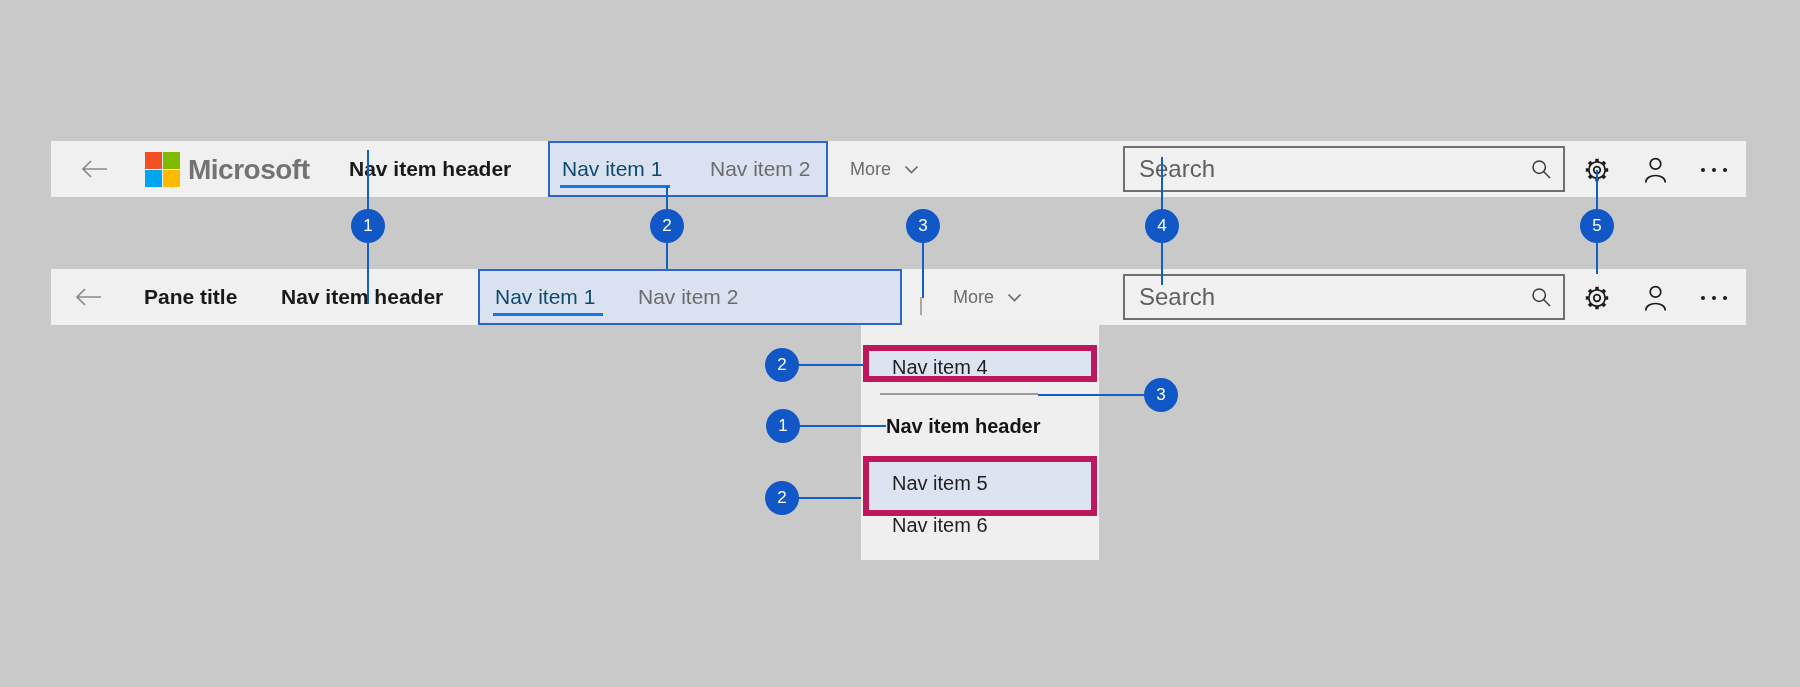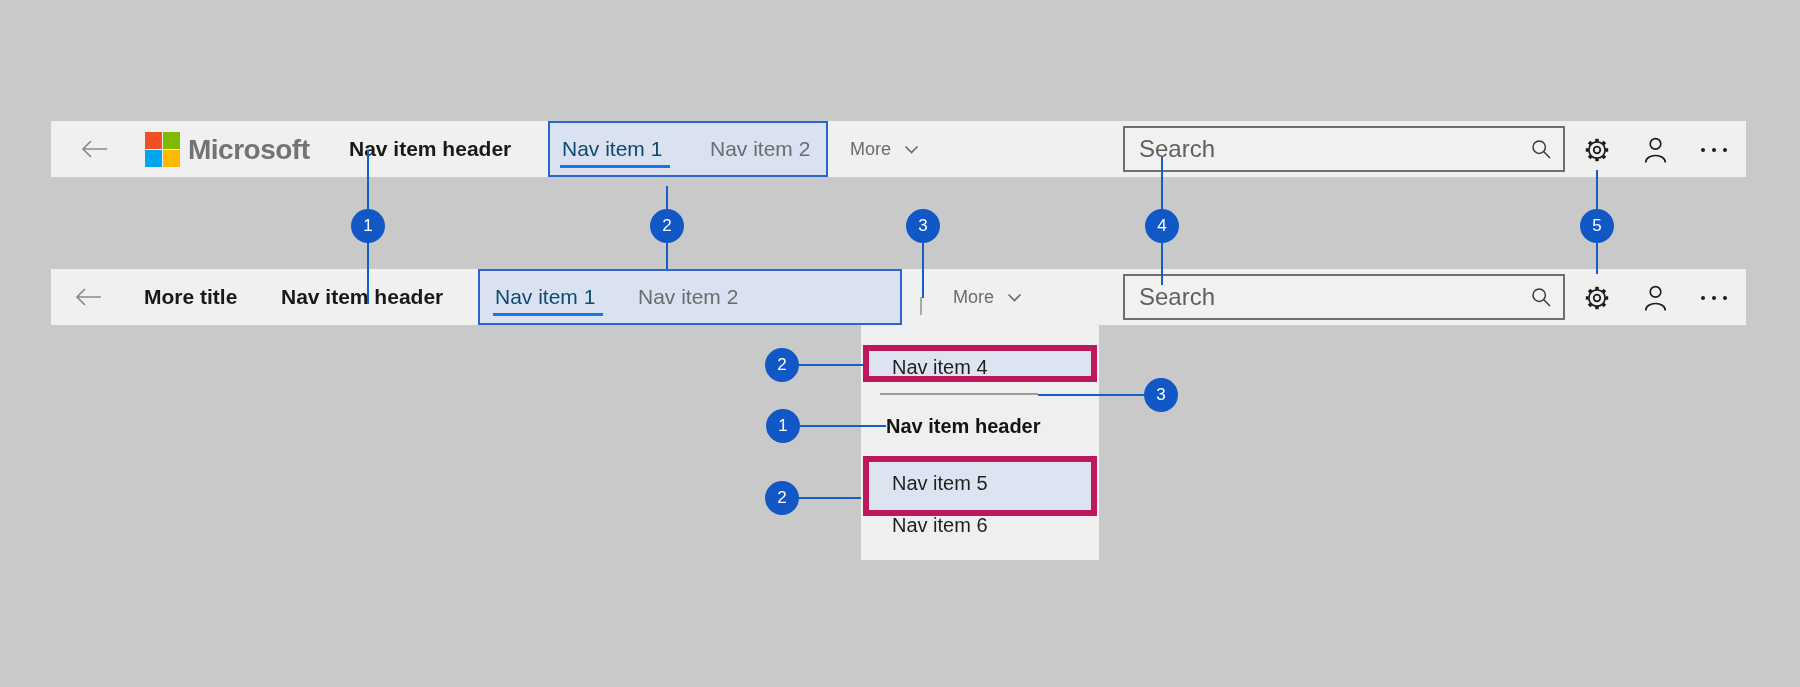--- a/index.html
+++ b/index.html
@@ -1,21 +1,21 @@
 <!DOCTYPE html>
 <html><head>
 <meta charset="utf-8">
 <style>
   * { margin:0; padding:0; box-sizing:border-box; }
   body { background:#c9c9c9; font-family:"Liberation Sans", sans-serif; }
   .canvas { position:relative; width:1800px; height:687px; background:#c9c9c9; overflow:hidden; }
 
   
   .bar { position:absolute; left:51px; width:1695px; height:56px; background:#f0f0f0; z-index:1; }
-  .bar1 { top:121px; }
+  .bar1 { top:141px; }
   .bar2 { top:269px; }
   .bar .abs { position:absolute; }
 
   .back-btn { top:18px; width:28px; height:20px; cursor:pointer; }
   .bold-label { top:0; height:56px; line-height:56px; font-size:21px; font-weight:bold; color:#191919; white-space:nowrap; }
 
   .logo-squares { top:11px; width:35px; height:35px; display:grid; grid-template-columns:17px 17px; grid-template-rows:17px 17px; gap:1px; }
   .logo-squares div { width:17px; height:17px; }
   .sq-red { background:#f25022; } .sq-green { background:#7fba00; }
   .sq-blue { background:#00a4ef; } .sq-yellow { background:#ffb900; }
@@ -110,21 +110,21 @@
       <circle cx="4" cy="3" r="2" fill="#1b1b1b"></circle>
         <circle cx="15" cy="3" r="2" fill="#1b1b1b"></circle>
         <circle cx="26" cy="3" r="2" fill="#1b1b1b"></circle>
     </svg>
   </div>
 
   <div class="bar bar2">
     <svg class="abs back-btn" style="left:24px;" viewBox="0 0 28 20">
       <path d="M10 2 L2 10 L10 18 M2 10 H26" stroke="#8a8a8a" stroke-width="1.7" fill="none"></path>
     </svg>
-    <div class="abs bold-label" style="left:93px;">More title</div>
+    <div class="abs bold-label" style="left:93px;">Pane title</div>
     <div class="abs bold-label" style="left:230px;">Nav item header</div>
 
     <div class="abs tab-box" style="left:427px; width:424px;">
       <div class="tab selected" style="left:15px;">Nav item 1</div>
       <div class="tab-underline" style="left:13px;"></div>
       <div class="tab" style="left:158px;">Nav item 2</div>
     </div>
 
     <div class="abs" style="left:869px; top:28px; width:2px; height:18px; background:#a9a9a9;"></div>
 

